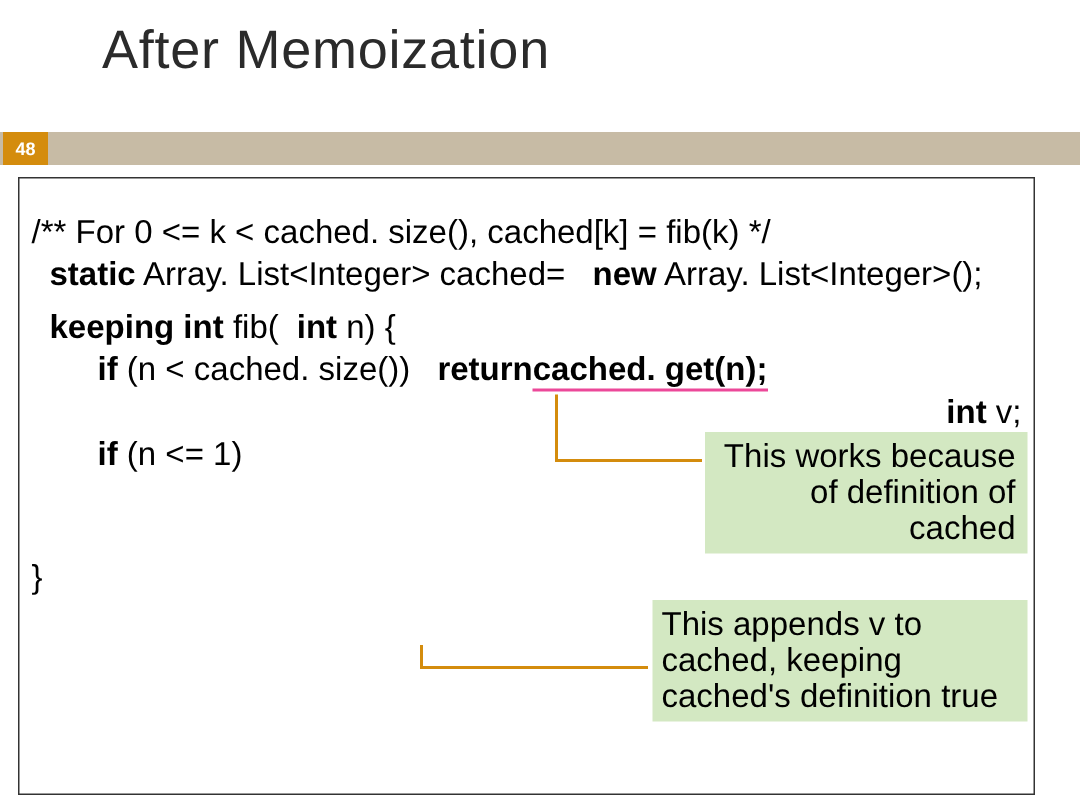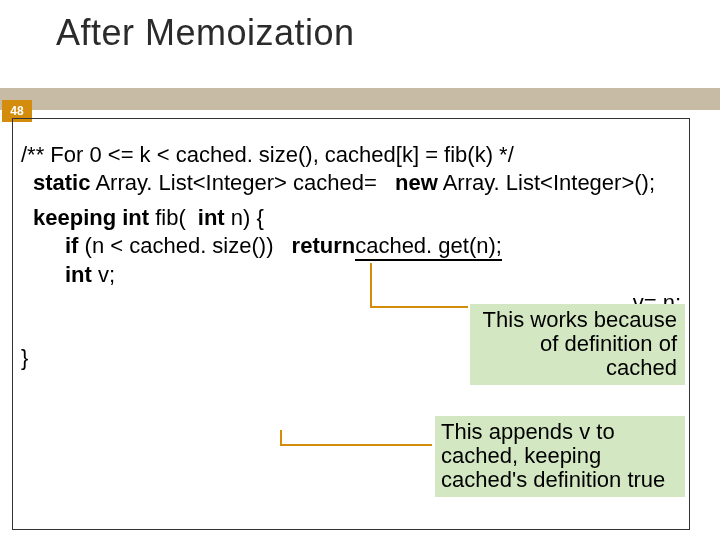--- a/index.html
+++ b/index.html
@@ -1,69 +1,70 @@
 <!DOCTYPE html>
 <html><head>
 <meta charset="utf-8">
 <style>
   * { margin: 0; padding: 0; box-sizing: border-box; }
   html, body { width: 720px; height: 540px; background: #fff; font-family: Arial, Helvetica, sans-serif; }
   .slide { width: 720px; height: 540px; position: relative; overflow: hidden; }
   .title {
     position: absolute;
-    top: 12px; left: 56px;
+    top: 12px; left: 68px;
     font-size: 36px;
     font-family: Arial, sans-serif;
     color: #2b2b2b;
     letter-spacing: 0.5px;
   }
   .bar {
     position: absolute;
     top: 88px; left: 0; right: 0;
     height: 22px;
     background: #c7bba5;
   }
   .pagebadge {
     position: absolute;
     top: 88px; left: 2px;
     height: 22px; width: 30px;
     background: #d48c0d;
     color: #fff;
     font-size: 12px;
     font-weight: bold;
-    display: flex; align-items: center; justify-content: center; margin-top: 12px;
+    display: flex; align-items: center; justify-content: center;
   }
   .codebox {
     position: absolute;
     top: 118px; left: 12px; right: 30px; bottom: 10px;
     border: 1px solid #333;
     padding: 22px 8px;
     font-size: 22px;
     line-height: 1.25;
     font-family: Arial, sans-serif;
     color: #000;
   }
   .line { white-space: nowrap; }
   .kw { font-weight: bold; margin-left: 12px; }
   .spacer { height: 8px; }
   .underline {
     display: inline-block;
-    border-bottom: 2px solid #000000;
+    border-bottom: 2px solid #ec4899;
+    font-weight: bold;
   }
   .note {
     position: absolute;
     background: #d3e8c2;
     padding: 4px 8px 4px 6px;
     font-size: 22px;
     color: #000;
     text-align: right;
     line-height: 1.1;
   }
-  .note1 { top: 304px; right: 35px; width: 215px; }
-  .note2 { top: 400px; right: 35px; width: 250px; text-align: left; margin-top: 16px; }
+  .note1 { top: 288px; right: 35px; width: 215px; }
+  .note2 { top: 400px; right: 35px; width: 250px; text-align: left; }
   .connector {
     position: absolute;
     background: #d48c0d;
   }
   
   .c1a { top: 263px; left: 370px; width: 2px; height: 45px; }
   .c1b { top: 306px; left: 370px; width: 98px; height: 2px; }
   
   .c2a { top: 444px; left: 280px; width: 152px; height: 2px; }
   .c2b { top: 430px; left: 280px; width: 2px; height: 14px; }
@@ -82,22 +83,25 @@
     <div class="line">
       <span class="kw">static</span><span> Array. List&lt;Integer&gt; cached=  </span><span class="kw">new</span><span> Array. List&lt;Integer&gt;();</span>
     </div>
     <div class="spacer"></div>
     <div class="line">
       <span class="kw">keeping int </span><span>fib(</span><span class="kw">int</span><span> n) {</span>
     </div>
     <div class="line" style="padding-left: 32px;">
       <span class="kw">if</span><span> (n &lt; cached. size()) </span><span class="kw">return</span><span class="underline"> cached. get(n);</span>
     </div>
+    <div class="line" style="padding-left: 32px; text-align: right;">
+      <span class="kw">int</span><span> v;</span>
+    </div>
     <div class="line" style="padding-left: 32px;">
-      <span class="kw">int</span><span> v;</span>
+      <span class="kw">if</span><span> (n &lt;= 1)</span>
     </div>
     <div class="line" style="padding-left: 70px; text-align: right;">v=  n;</div>
     <div class="line" style="padding-left: 32px; text-align: right;">
       <span class="kw">return</span><span> v;</span>
     </div>
     <div class="line">}</div>
   </div>
 
   <div class="note note1">This works because of definition of cached</div>
   <div class="note note2">This appends v to cached, keeping cached's definition true</div>

